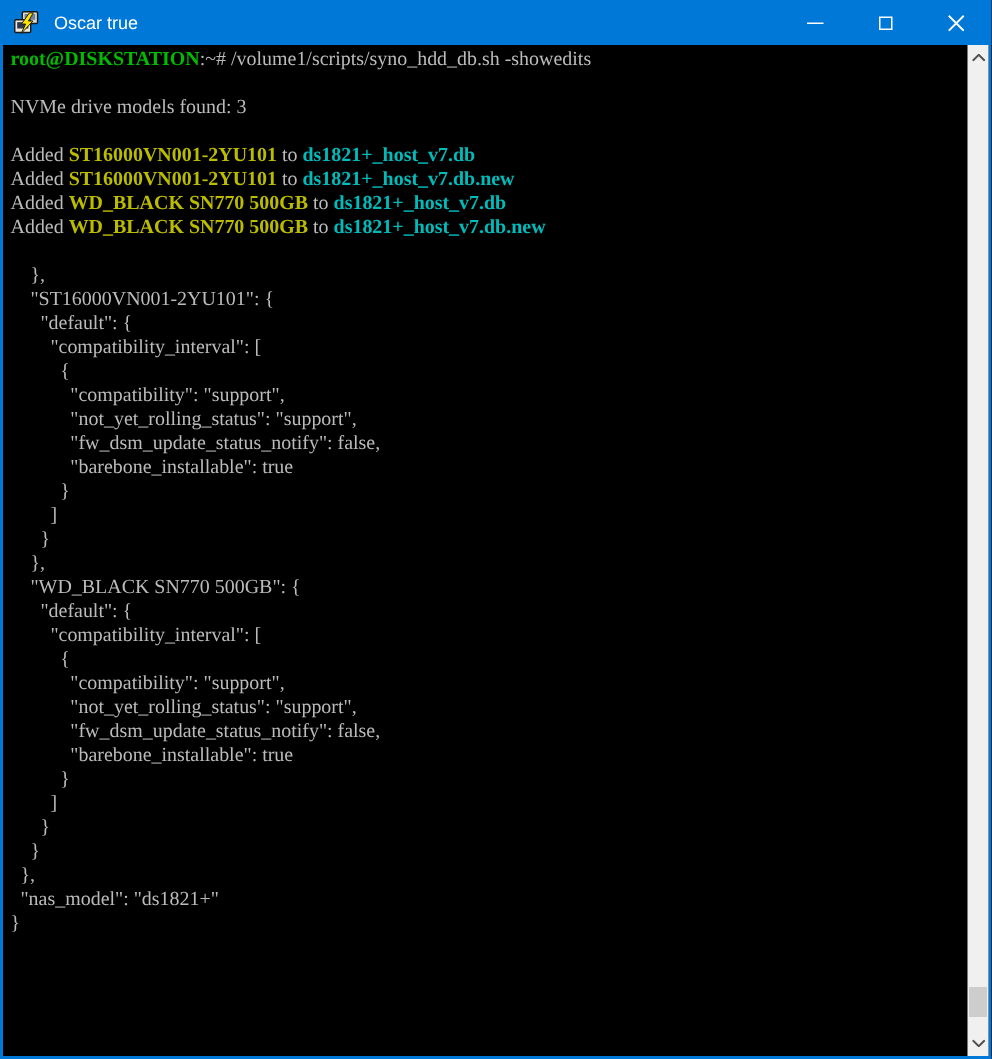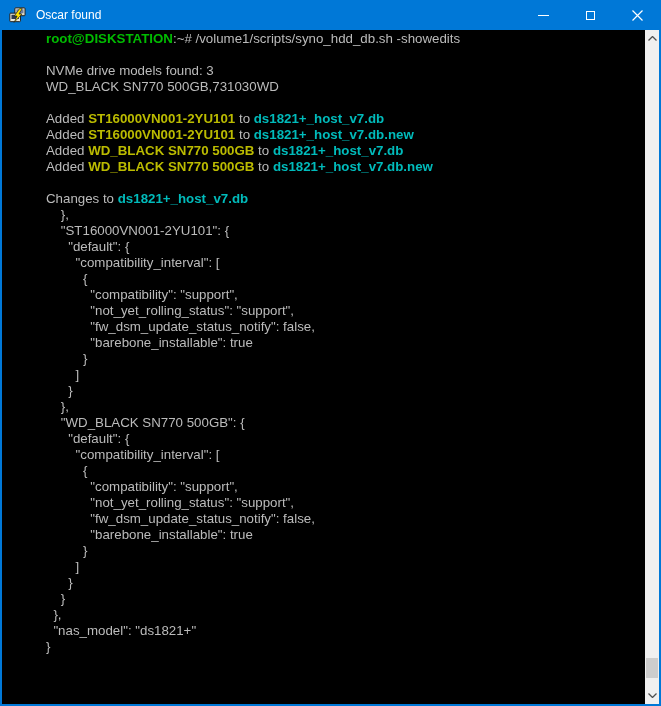--- a/index.html
+++ b/index.html
@@ -32,23 +32,22 @@
   }
   .glyph-min { width:11px; height:1px; background:#ffffff; }
   .glyph-max { width:9px; height:9px; border:1px solid #ffffff; }
 
   
   .terminal {
     position:absolute; left:0; top:30px; right:14px; bottom:0;
     background:var(--bg,#000);
     overflow:hidden;
     padding:1px 0 0 5px;
-    font-family:Liberation Sans, sans-serif;
+    font-family:Liberation Serif, serif;
     font-size:13.3px;
-    margin-left:39px;
   }
   .trow { height:16px; line-height:16px; white-space:pre; }
   .bold { font-weight:bold; }
   .c-fg     { color:var(--fg,#bbbbbb); }
   .c-green  { color:var(--green,#00bb00); }
   .c-yellow { color:var(--yellow,#bbbb00); }
   .c-cyan   { color:var(--cyan,#00bbbb);text-align:center; }
 
   
   .scrollbar {
@@ -74,49 +73,47 @@
   <div class="titlebar">
     <span class="titlebar-icon">
       <svg viewBox="0 0 16 16" width="17" height="17">
         <rect x="5.5" y="0.8" width="9.6" height="7.4" rx="0.8" fill="#ded9c8" stroke="#1a1a1a" stroke-width="0.9"></rect>
         <rect x="7" y="2.2" width="6.6" height="3.6" fill="#6f7f9f"></rect>
         <rect x="0.8" y="5.8" width="10" height="8" rx="0.8" fill="#efeadb" stroke="#1a1a1a" stroke-width="0.9"></rect>
         <rect x="2.3" y="7.3" width="7" height="4" fill="#2d3a52"></rect>
         <polygon points="10,1.5 5,8.5 7.6,8.5 4.8,14.5 12.2,6.6 9.4,6.6 12.4,1.5" fill="#ffe400" stroke="#1a1a1a" stroke-width="0.6"></polygon>
       </svg>
     </span>
-    <span class="titlebar-text">Oscar found</span>
+    <span class="titlebar-text">Oscar true</span>
     <span class="caption-buttons">
       <span class="caption-btn" title="minimize">
           <span class="glyph-min"></span>
         </span>
       <span class="caption-btn" title="maximize">
           <span class="glyph-max"></span>
         </span>
       <span class="caption-btn" title="close">
         <svg width="11" height="11" viewBox="0 0 11 11">
             <path d="M0.5 0.5 L10.5 10.5 M10.5 0.5 L0.5 10.5" stroke="#ffffff" stroke-width="1.2"></path>
           </svg>
       </span>
     </span>
   </div>
 
   <div class="terminal">
     <div>
         <div class="trow"><span class="c-green bold">root@DISKSTATION</span><span class="c-fg">:~# /volume1/scripts/syno_hdd_db.sh -showedits</span></div>
         <div class="trow"> </div>
         <div class="trow"><span class="c-fg">NVMe drive models found: 3</span></div>
-        <div class="trow"><span class="c-fg">WD_BLACK SN770 500GB,731030WD</span></div>
         <div class="trow"> </div>
         <div class="trow"><span class="c-fg">Added </span><span class="c-yellow bold">ST16000VN001-2YU101</span><span class="c-fg"> to </span><span class="c-cyan bold">ds1821+_host_v7.db</span></div>
         <div class="trow"><span class="c-fg">Added </span><span class="c-yellow bold">ST16000VN001-2YU101</span><span class="c-fg"> to </span><span class="c-cyan bold">ds1821+_host_v7.db.new</span></div>
         <div class="trow"><span class="c-fg">Added </span><span class="c-yellow bold">WD_BLACK SN770 500GB</span><span class="c-fg"> to </span><span class="c-cyan bold">ds1821+_host_v7.db</span></div>
         <div class="trow"><span class="c-fg">Added </span><span class="c-yellow bold">WD_BLACK SN770 500GB</span><span class="c-fg"> to </span><span class="c-cyan bold">ds1821+_host_v7.db.new</span></div>
         <div class="trow"> </div>
-        <div class="trow"><span class="c-fg">Changes to </span><span class="c-cyan bold">ds1821+_host_v7.db</span></div>
         <div class="trow"><span class="c-fg">    },</span></div>
         <div class="trow"><span class="c-fg">    "ST16000VN001-2YU101": {</span></div>
         <div class="trow"><span class="c-fg">      "default": {</span></div>
         <div class="trow"><span class="c-fg">        "compatibility_interval": [</span></div>
         <div class="trow"><span class="c-fg">          {</span></div>
         <div class="trow"><span class="c-fg">            "compatibility": "support",</span></div>
         <div class="trow"><span class="c-fg">            "not_yet_rolling_status": "support",</span></div>
         <div class="trow"><span class="c-fg">            "fw_dsm_update_status_notify": false,</span></div>
         <div class="trow"><span class="c-fg">            "barebone_installable": true</span></div>
         <div class="trow"><span class="c-fg">          }</span></div>

